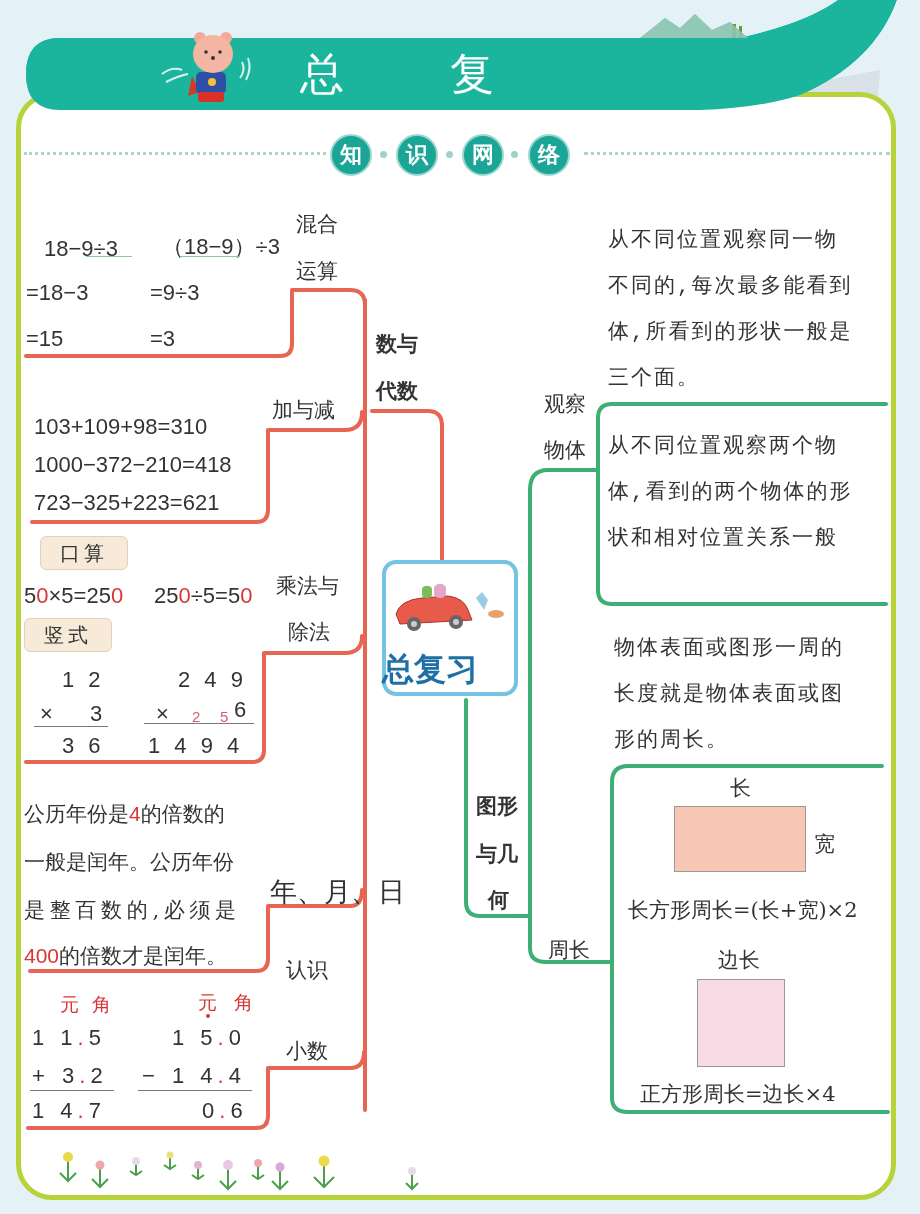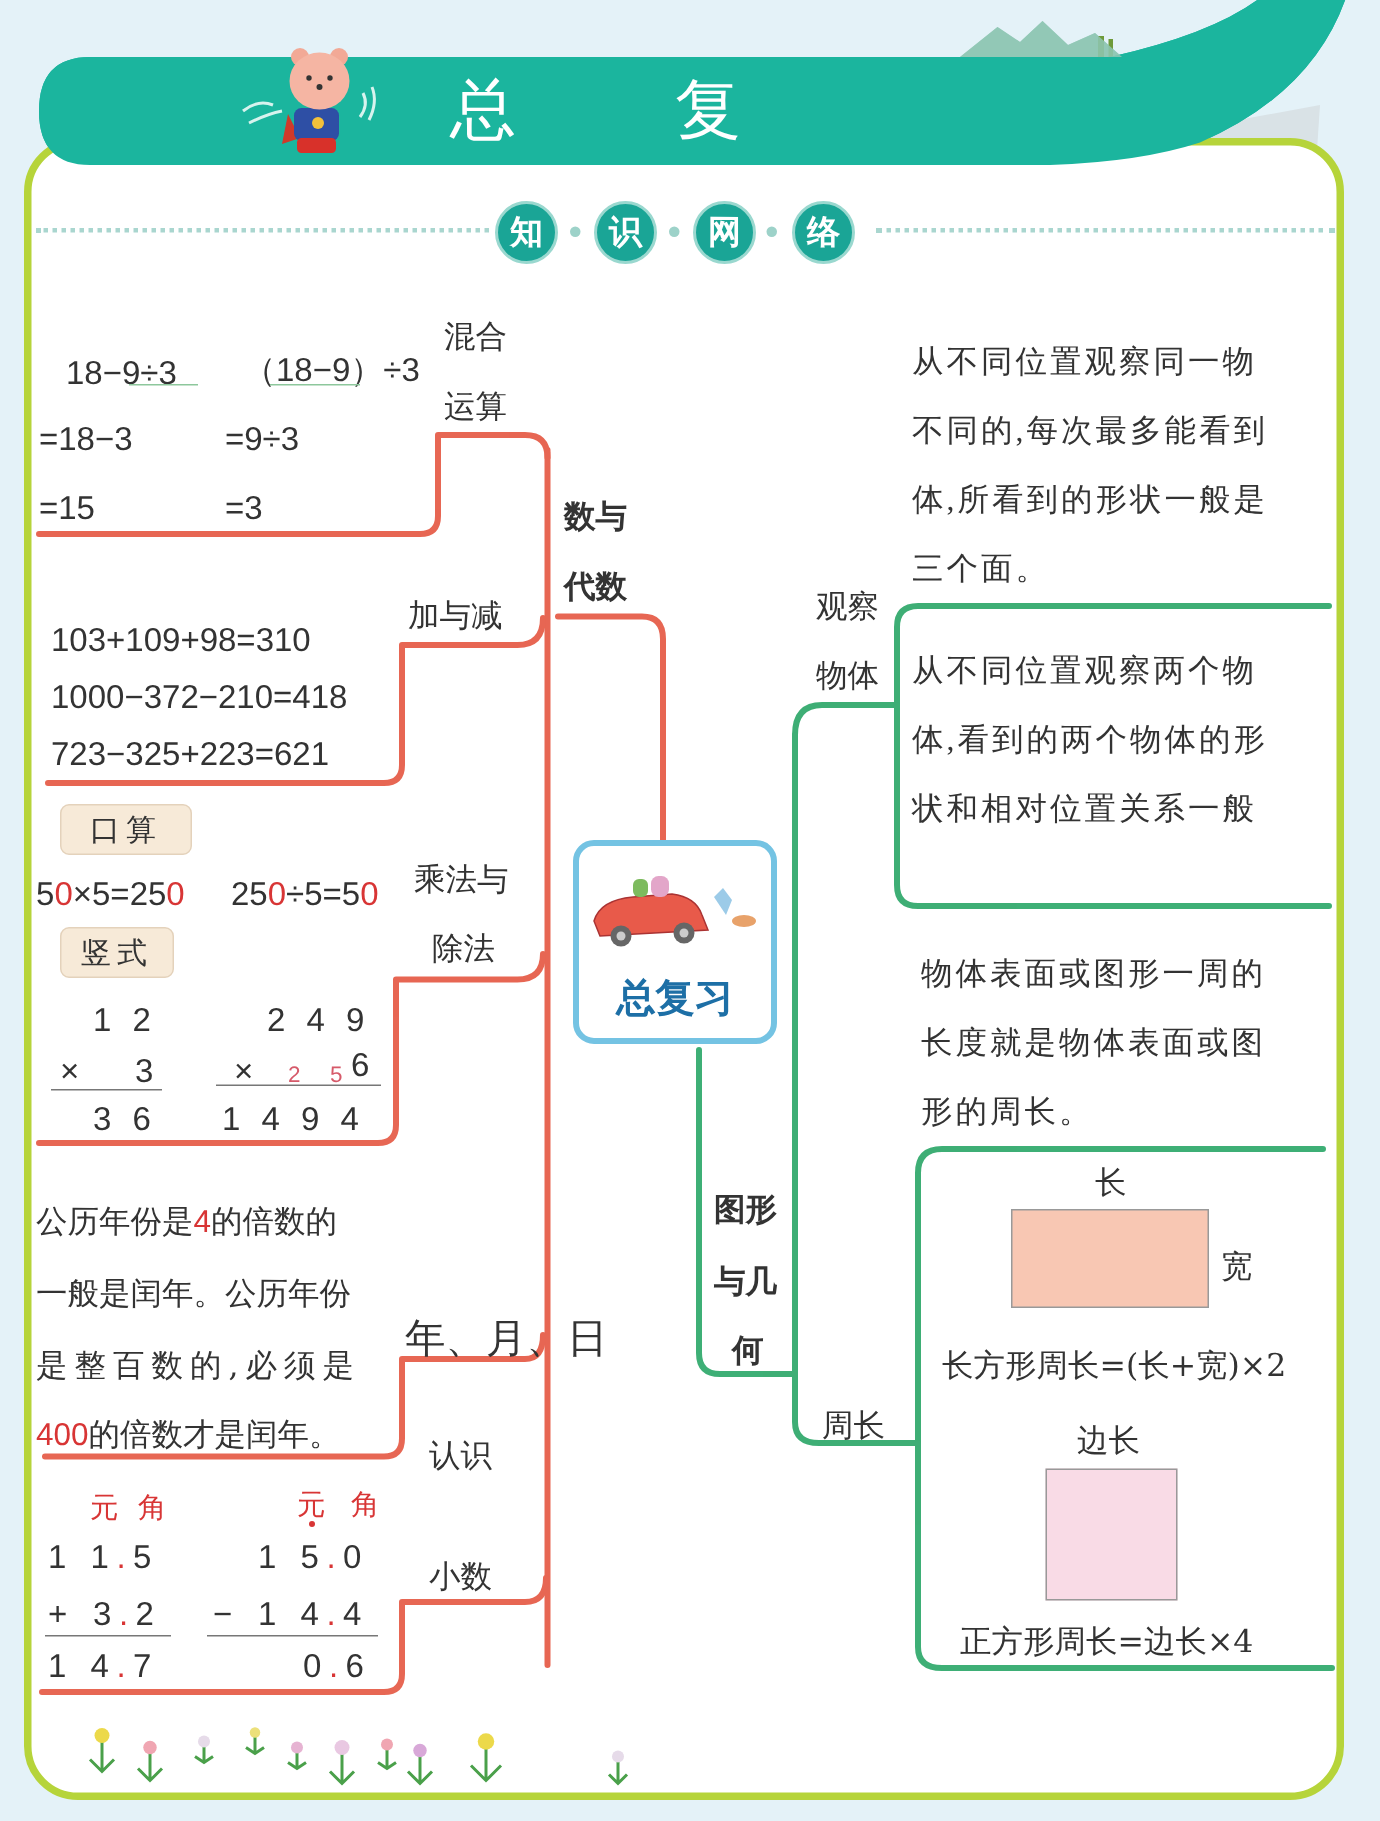--- a/index.html
+++ b/index.html
@@ -39,29 +39,29 @@
   .math { font-family: "Liberation Sans", "DejaVu Sans", sans-serif; font-size: 22px; color: #333; white-space: nowrap; }
   .cn { font-family: "DejaVu Serif", "Liberation Serif", serif; font-size: 21px; color: #333; white-space: nowrap; }
   .node-label { font-family: "DejaVu Sans", sans-serif; font-size: 21px; font-weight: bold; color: #333; white-space: nowrap; }
   .red { color: #d83535; }
   .redlight { color: #d65a6a; }
   .tag {
     background: #f7ead8; border: 1px solid #e4d2bb; border-radius: 6px;
     font-family: "DejaVu Serif", serif; font-size: 20px; color: #333;
     text-align: center; line-height: 32px; letter-spacing: 4px;
   }
-  .para { font-family: Liberation Serif, serif; font-size: 21px; color: #333; line-height: 46px; letter-spacing: 2px; }
+  .para { font-family: Liberation Mono, monospace; font-size: 21px; color: #333; line-height: 46px; letter-spacing: 2px; }
 
   .center-box {
     left: 382px; top: 560px; width: 136px; height: 136px;
     border: 4px solid #74c3e3; border-radius: 14px; background: #fff;
   }
   .center-title {
-    left: 382px; top: 648px; width: 136px; text-align: center;
-    font-size: 26px; font-weight: bold; color: #1d6fa6;
+    left: 382px; top: 648px; width: 136px; 
+    font-size: 32px; font-weight: bold; color: #1d6fa6;
   }
   .rect-shape { left: 674px; top: 806px; width: 132px; height: 66px; background: #f8c7b3; border: 1px solid #999; }
   .square-shape { left: 697px; top: 979px; width: 88px; height: 88px; background: #f9dbe6; border: 1px solid #999; }
   .hrule { height: 0; border-top: 1.5px solid #777; }
 </style>
 </head>
 <body>
 
 <svg class="abs" style="left:0;top:0" width="920" height="130" viewBox="0 0 920 130">
 
@@ -164,21 +164,21 @@
 
 <div class="abs cn" style="left:276px;top:572px">乘法与</div>
 <div class="abs cn" style="left:288px;top:618px">除法</div>
 <div class="abs tag" style="left:40px;top:536px;width:88px;height:34px">口算</div>
 <div class="abs math" style="left:24px;top:583px">
   <span>5</span><span class="red">0</span><span>×5=25</span><span class="red">0</span>
 </div>
 <div class="abs math" style="left:154px;top:583px">
   <span>25</span><span class="red">0</span><span>÷5=5</span><span class="red">0</span>
 </div>
-<div class="abs tag" style="left:40px;top:618px;width:76px;height:34px">竖式</div>
+<div class="abs tag" style="left:24px;top:618px;width:88px;height:34px">竖式</div>
 
 <div class="abs math" style="left:62px;top:667px;letter-spacing:4px">1 2</div>
 <div class="abs math" style="left:40px;top:701px">×</div>
 <div class="abs math" style="left:90px;top:701px">3</div>
 <div class="abs hrule" style="left:34px;top:726px;width:74px"></div>
 <div class="abs math" style="left:62px;top:733px;letter-spacing:4px">3 6</div>
 
 <div class="abs math" style="left:178px;top:667px;letter-spacing:4px">2 4 9</div>
 <div class="abs math" style="left:156px;top:701px">×</div>
 <div class="abs math redlight" style="left:192px;top:708px;font-size:15px">2</div>

